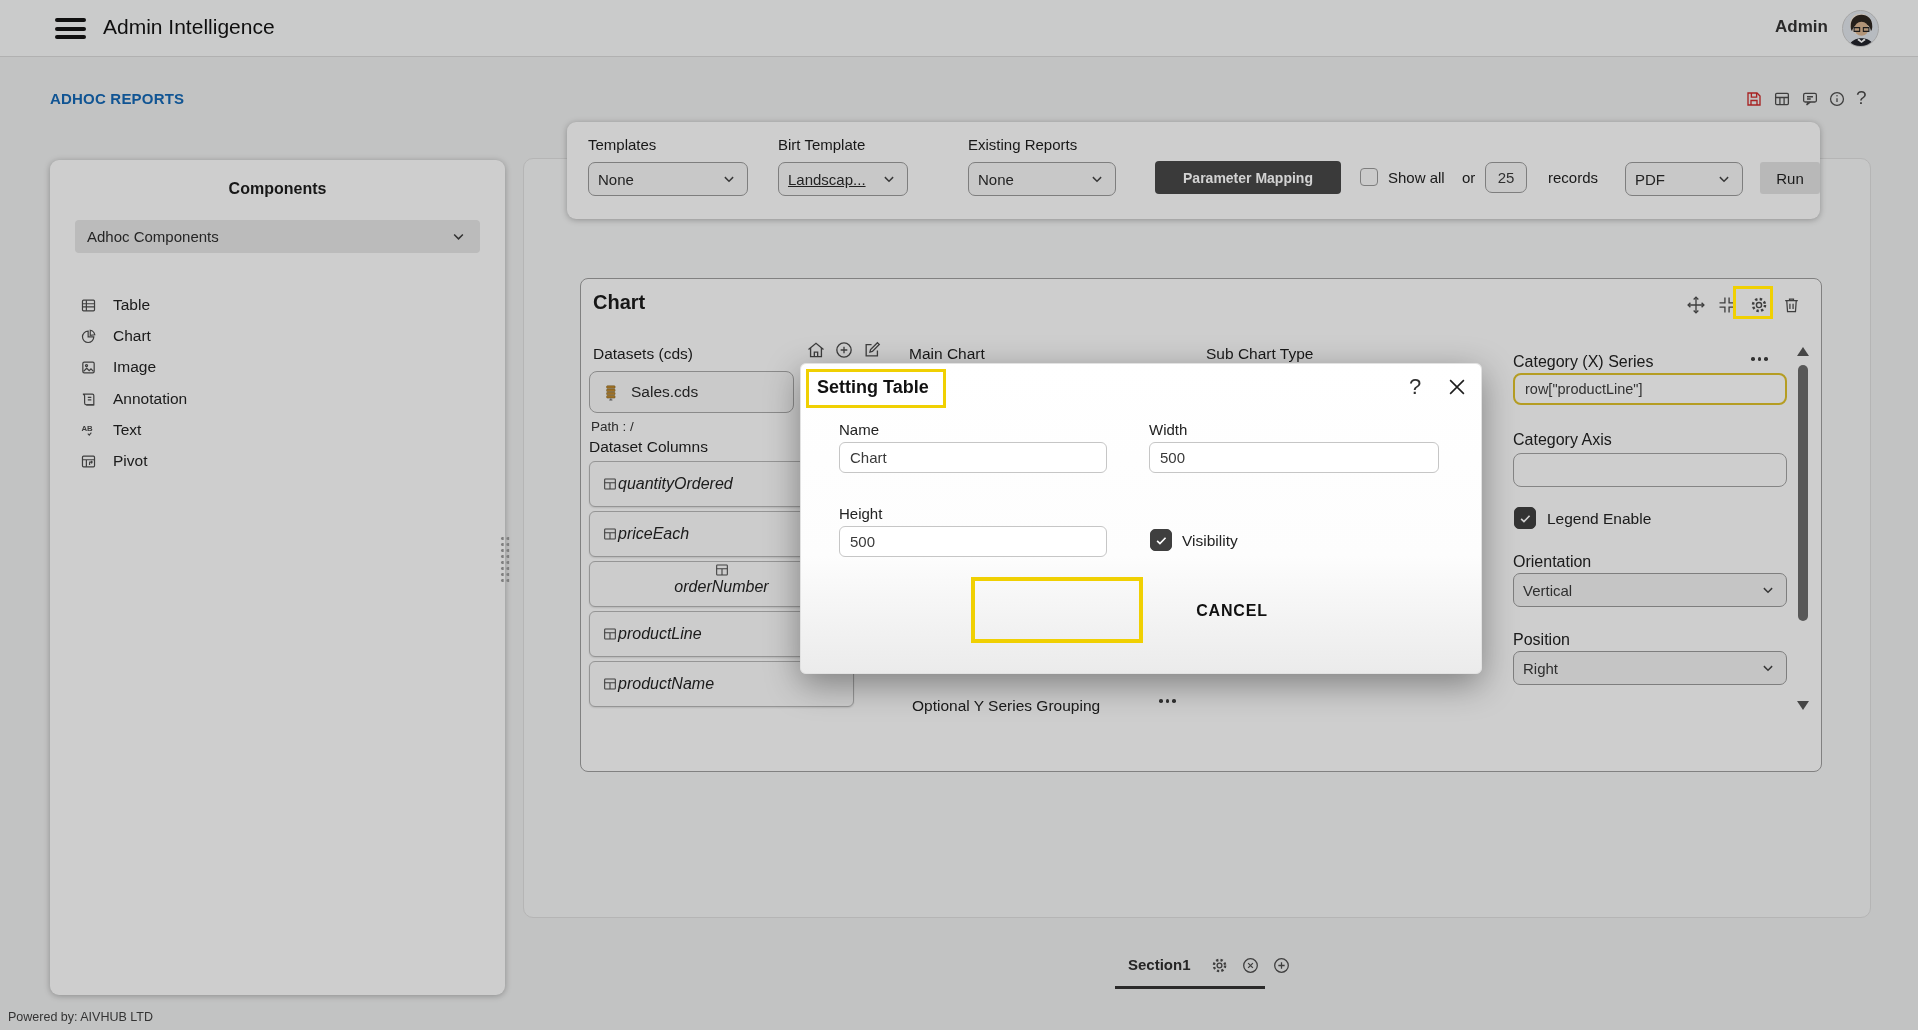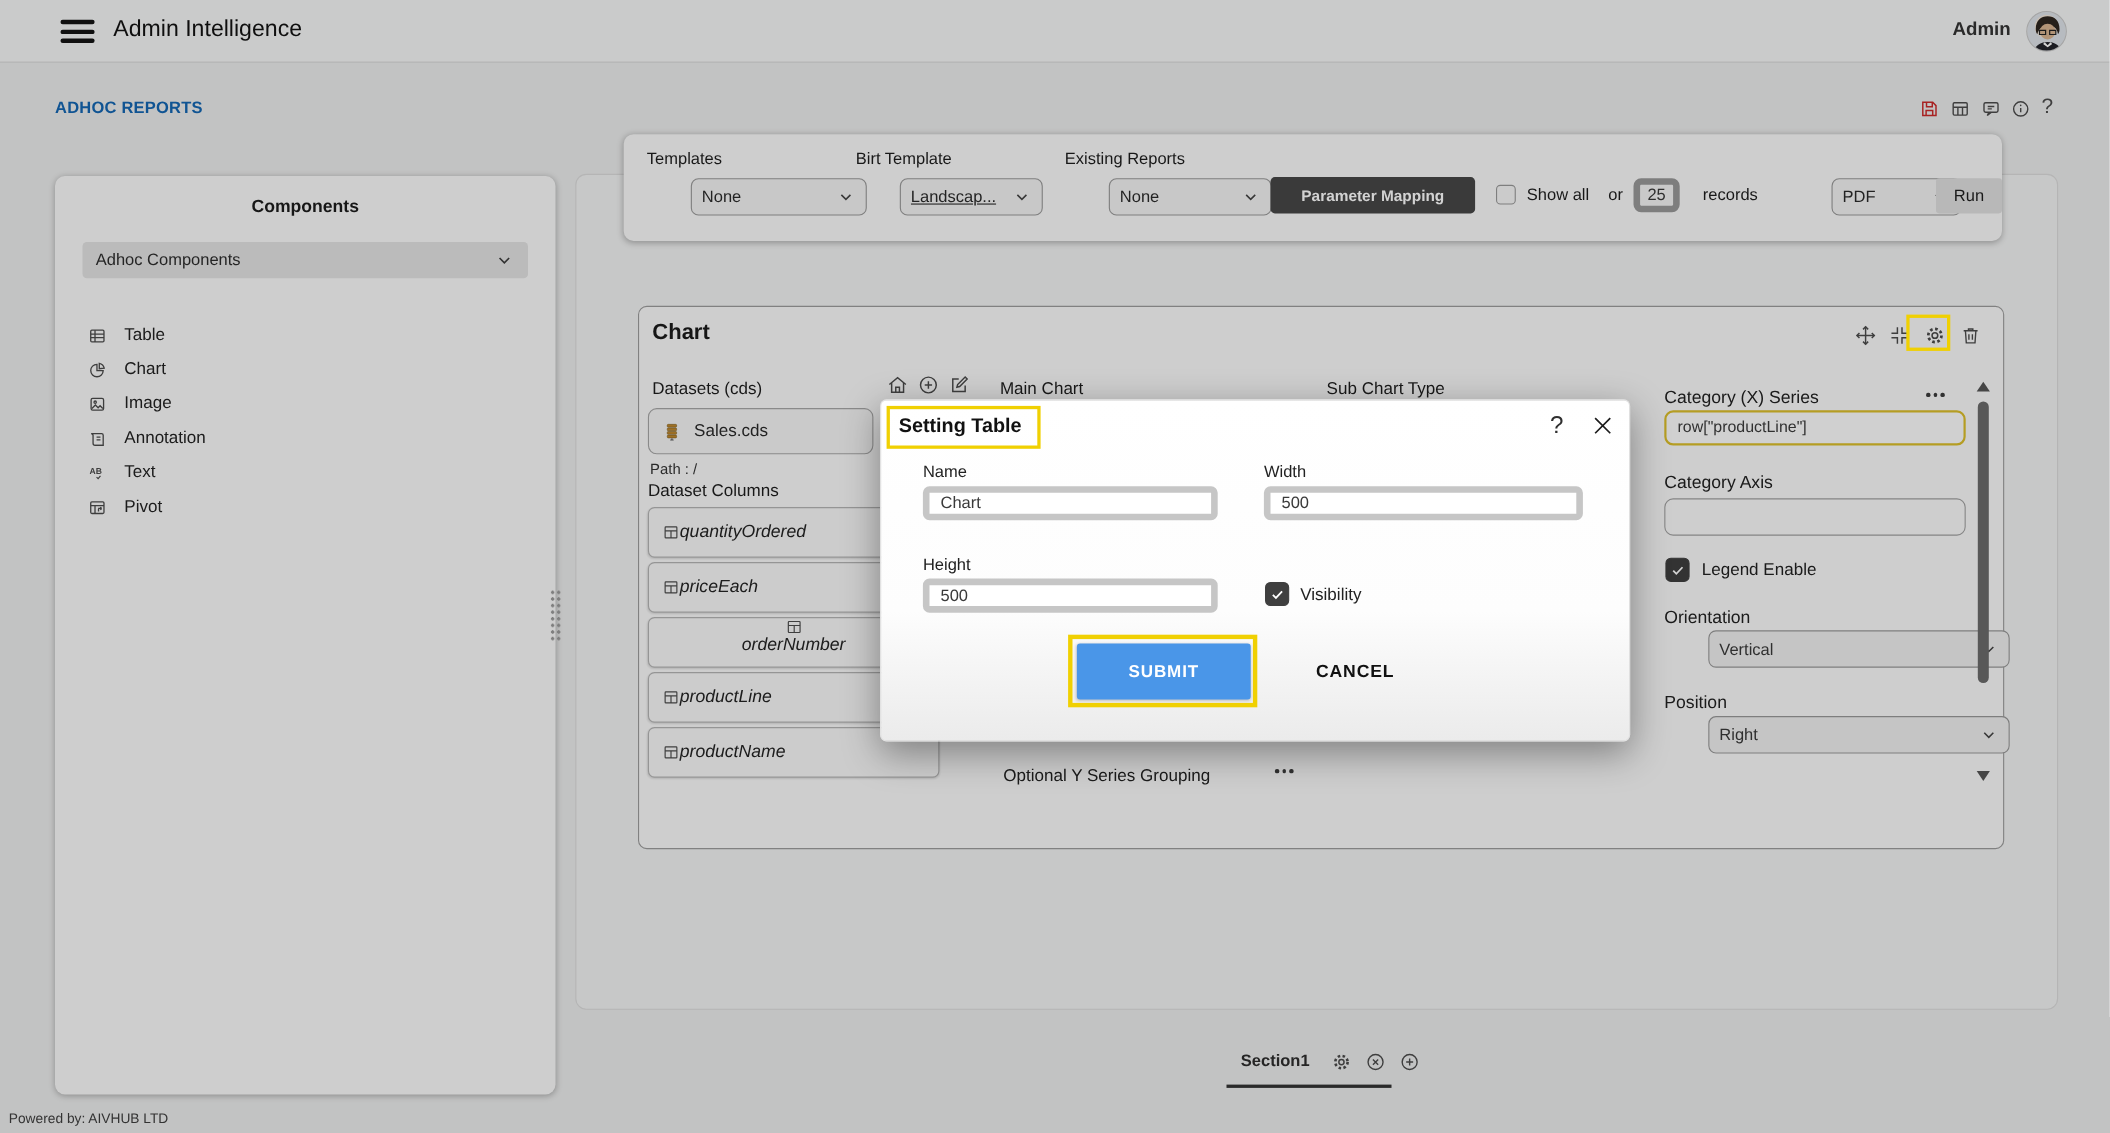--- a/index.html
+++ b/index.html
@@ -5,23 +5,23 @@
   * { margin:0; padding:0; box-sizing:border-box; }
   html,body { background:#e9eaeb; }
   .page { position:relative; width:1918px; height:1030px; overflow:hidden;
           background:#eceded; font-family:"Liberation Sans", sans-serif; color:#1e1e1e; }
   .abs { position:absolute; }
   svg { display:block; }
   .ic { color:#4c4c4c; }
   .lbl { font-size:15px; color:#1e1e1e; white-space:nowrap; }
   .ddl { display:flex; align-items:center; justify-content:space-between; gap:6px;
          padding:16px 9px; border:1px solid #9a9a9a; border-radius:7px; background:#f3f3f3;
-         font-size:15px; color:#2b2b2b; white-space:nowrap;margin-left:40px; }
+         font-size:15px; color:#2b2b2b; white-space:nowrap; }
   .ddl .chev { width:18px; height:18px; flex:0 0 auto; color:#444; }
-  .inp { display:block; width:100%; height:100%; border:6px solid #f97316; border-radius:6px;
+  .inp { display:block; width:100%; height:100%; border:1px solid #f97316; border-radius:6px;
          background:#fff; font-size:15px; color:#3a3a3a; padding:0 10px;
          font-family:"Liberation Sans",sans-serif; outline:none; }
   .panel { background:#fafafa; border-radius:9px; box-shadow:0 1px 6px rgba(0,0,0,.28); }
   .card { position:absolute; left:8px; width:265px; height:46px; display:flex; align-items:center; 
           padding:0 12px; background:#f8f8f8; border:1px solid #b5b5b5; border-radius:6px;
           box-shadow:0 1px 2px rgba(0,0,0,.12); font-size:16px; color:#242424;font-style:italic; }
   .sideitem { position:absolute; left:30px; display:flex; align-items:center; gap:16px;
               font-size:15.5px; color:#232323; height:22px; }
   .checkbox { border:1.5px solid #9a9a9a; background:#f7f7f7; border-radius:4px; }
   .checkbox.on { background:#3f3f3f; border-color:#3f3f3f; display:flex; align-items:center; justify-content:center; }
@@ -392,21 +392,20 @@
       <input class="inp" readonly="" style="border-color: rgb(198, 198, 198);" value="500">
     </div>
 
     <div class="checkbox on" style="position:absolute;left:349px;top:165px;width:22px;height:22px;border-radius:5px;cursor:pointer;">
       <svg viewBox="0 0 24 24" style="width:15px;height:15px;">
           <path d="M5 12.5l4.5 4.5 9-9.5" stroke="#fff" stroke-width="2.6" fill="none"></path>
         </svg>
     </div>
     <div style="position:absolute;left:381px;top:168px;font-size:15.5px;color:#222;">Visibility</div>
 
-    <div style="position:absolute;left:178px;top:221px;width:158px;height:51px;background:#4a96e8;color:#fff;border-radius:3px;display:flex;align-items:center;justify-content:center;font-size:15.5px;font-weight:bold;letter-spacing:.8px;cursor:pointer;box-shadow:0 1px 3px rgba(0,0,0,.2);">SUBMIT</div>
     <div style="position:absolute;left:376px;top:232px;width:110px;height:30px;display:flex;align-items:center;justify-content:center;font-size:16px;font-weight:bold;letter-spacing:.8px;color:#111;cursor:pointer;">CANCEL</div>
   </div>
 
   <div class="hl" style="left:1733px;top:286px;width:40px;height:33px;"></div>
   <div class="hl" style="left:806px;top:369px;width:140px;height:39px;"></div>
   <div class="hl" style="left:971px;top:577px;width:172px;height:66px;border-width:4px;"></div>
 
 </div>
 
 </body></html>

